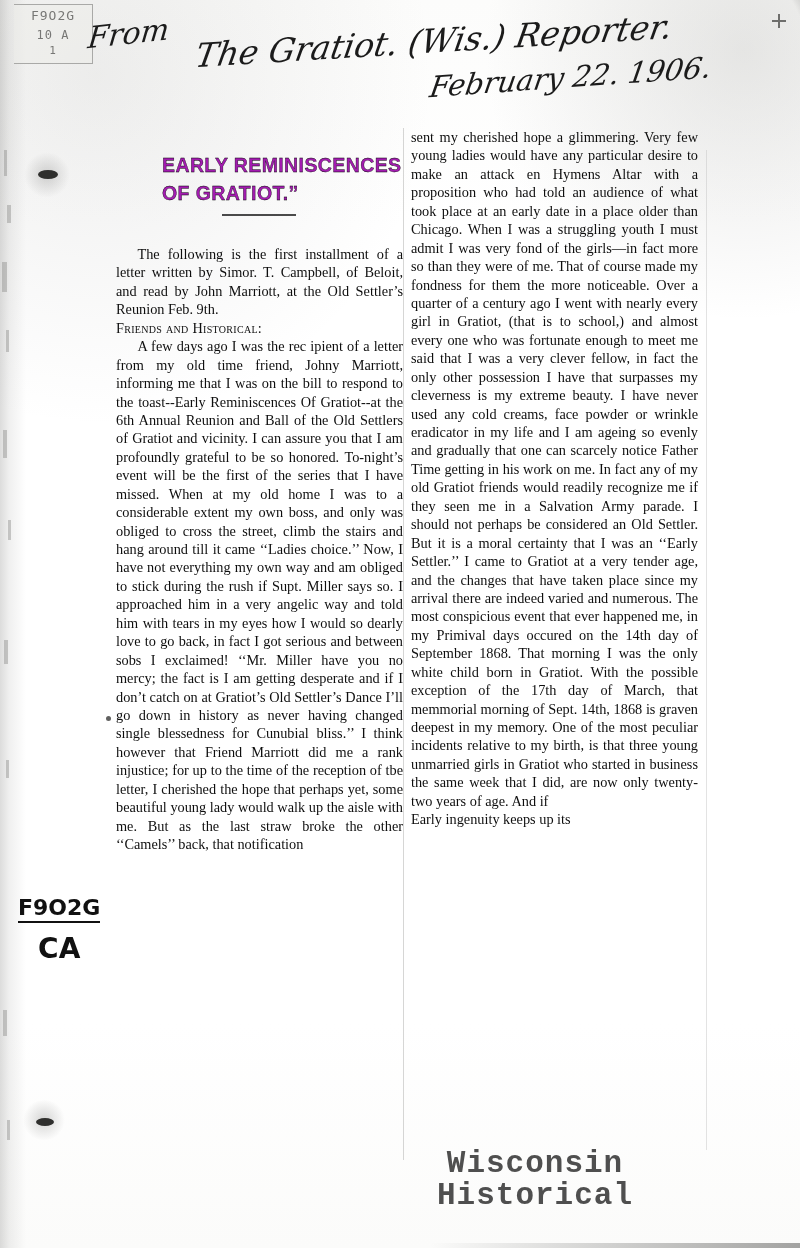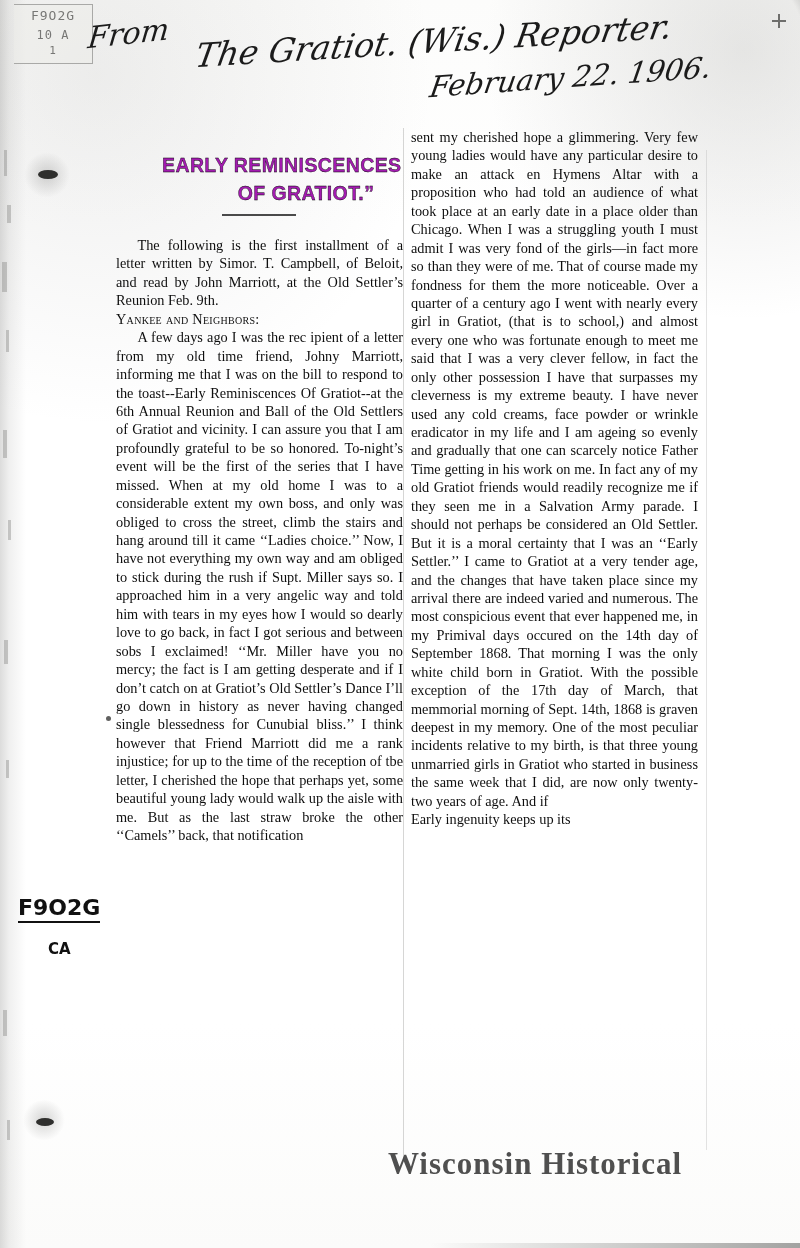--- a/index.html
+++ b/index.html
@@ -124,34 +124,34 @@
     color: #a21caf;
     font-family: "Liberation Sans", sans-serif;
     font-weight: bold;
     font-size: 19.5px;
     letter-spacing: .4px;
     line-height: 1.42;
     margin-left: 44px;
     -webkit-text-stroke: .35px #000;
   }
   .headline .hl-1 { text-align: left; }
-  .headline .hl-2 { text-align: center; }
+  .headline .hl-2 { text-align: left; }
 
   .hl-rule {
     position: absolute;
     left: 222px; top: 214px;
     width: 74px; height: 2px;
     background: #2b2b2b;
     opacity: .85;
   }
 
   
   .col {
     position: absolute;
-    top: 236px;
+    top: 245px;
     width: 287px;
     color: #0e0e0e;
     font-family: "Liberation Serif", serif;
     font-size: 14.3px;
     line-height: 1.29;
     text-align: justify;
     text-justify: inter-word;
     hyphens: none;
   }
   .col-left  { left: 116px; }
@@ -197,31 +197,31 @@
     text-align: center;
     line-height: 1.05;
   }
   .callnumber .cn-top {
     font-size: 22px;
     letter-spacing: 0px;
     padding-bottom: 2px;
     border-bottom: 2.5px solid #111;
   }
   .callnumber .cn-bot {
-    font-size: 15px;
-    margin-top: 19px;
+    font-size: 28px;
+    margin-top: 11px;
   }
 
   
   .library-stamp {
     position: absolute;
     left: 355px; top: 1148px;
     width: 360px;
     text-align: center;
-    font-family: Liberation Serif, serif;
+    font-family: Liberation Mono, monospace;
     font-weight: bold;
     color: #2a2a2a;
     opacity: .82;
     pointer-events: none;
   }
   .library-stamp .ls-1 {
     font-size: 31px;
     letter-spacing: 1px;
     line-height: 1.02;
   }
@@ -298,21 +298,21 @@
     <div class="hl-1">EARLY REMINISCENCES</div>
     <div class="hl-2">OF GRATIOT.”</div>
   </div>
   <div class="hl-rule"></div>
 
   <div class="col-rule"></div>
   <div class="col-rule-right"></div>
 
   <div class="col col-left">
     <p class="indent">The following is the first installment of a letter written by Simor. T. Campbell, of Beloit, and read by John Marriott, at the Old Settler’s Reunion Feb. 9th.</p>
-    <p class="salutation">Yankee and Neighbors:</p>
+    <p class="salutation">Friends and Historical:</p>
     <p class="indent">A few days ago I was the rec ipient of a letter from my old time friend, Johny Marriott, informing me that I was on the bill to respond to the toast--Early Reminiscences Of Gratiot--at the 6th Annual Reunion and Ball of the Old Settlers of Gratiot and vicinity. I can assure you that I am profoundly grateful to be so honored. To-night’s event will be the first of the series that I have missed. When at my old home I was to a considerable extent my own boss, and only was obliged to cross the street, climb the stairs and hang around till it came ‘‘Ladies choice.’’ Now, I have not everything my own way and am obliged to stick during the rush if Supt. Miller says so. I approached him in a very angelic way and told him with tears in my eyes how I would so dearly love to go back, in fact I got serious and between sobs I exclaimed! ‘‘Mr. Miller have you no mercy; the fact is I am getting desperate and if I don’t catch on at Gratiot’s Old Settler’s Dance I’ll go down in history as never having changed single blessedness for Cunubial bliss.’’ I think however that Friend Marriott did me a rank injustice; for up to the time of the reception of tbe letter, I cherished the hope that perhaps yet, some beautiful young lady would walk up the aisle with me. But as the last straw broke the other ‘‘Camels’’ back, that notification</p>
   </div>
 
   <div class="col col-right">
     <p>sent my cherished hope a glimmering. Very few young ladies would have any particular desire to make an attack en Hymens Altar with a proposition who had told an audience of what took place at an early date in a place older than Chicago. When I was a struggling youth I must admit I was very fond of the girls—in fact more so than they were of me. That of course made my fondness for them the more noticeable. Over a quarter of a century ago I went with nearly every girl in Gratiot, (that is to school,) and almost every one who was fortunate enough to meet me said that I was a very clever fellow, in fact the only other possession I have that surpasses my cleverness is my extreme beauty. I have never used any cold creams, face powder or wrinkle eradicator in my life and I am ageing so evenly and gradually that one can scarcely notice Father Time getting in his work on me. In fact any of my old Gratiot friends would readily recognize me if they seen me in a Salvation Army parade. I should not perhaps be considered an Old Settler. But it is a moral certainty that I was an ‘‘Early Settler.’’ I came to Gratiot at a very tender age, and the changes that have taken place since my arrival there are indeed varied and numerous. The most conspicious event that ever happened me, in my Primival days occured on the 14th day of September 1868. That morning I was the only white child born in Gratiot. With the possible exception of the 17th day of March, that memmorial morning of Sept. 14th, 1868 is graven deepest in my memory. One of the most peculiar incidents relative to my birth, is that three young unmarried girls in Gratiot who started in business the same week that I did, are now only twenty-two years of age. And if</p>
     <p>Early ingenuity keeps up its</p>
   </div>
 
   <div class="callnumber">
     <div class="cn-top">F9O2G</div>

